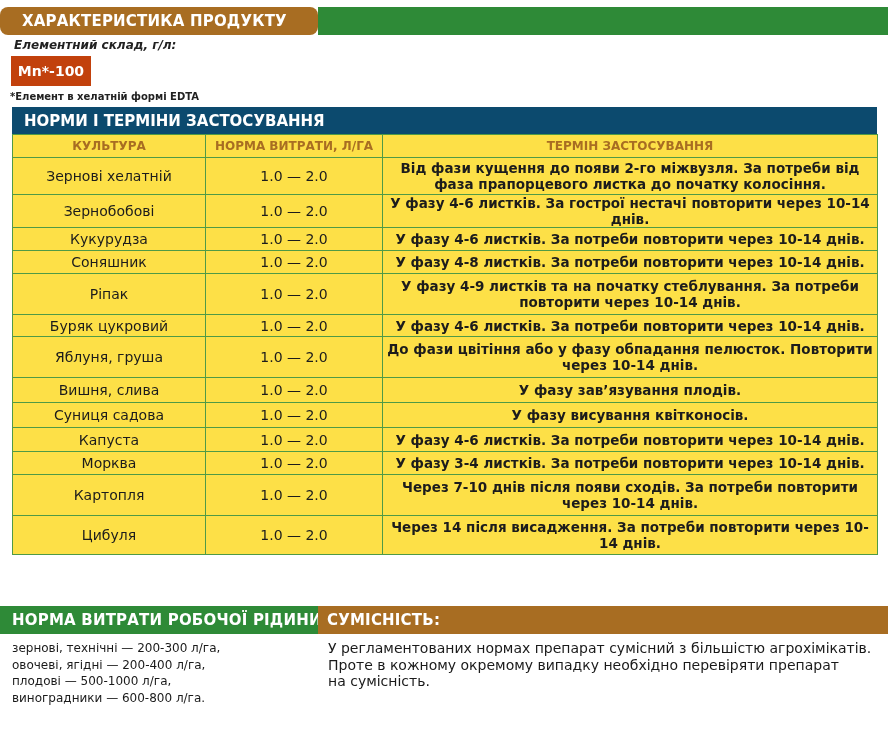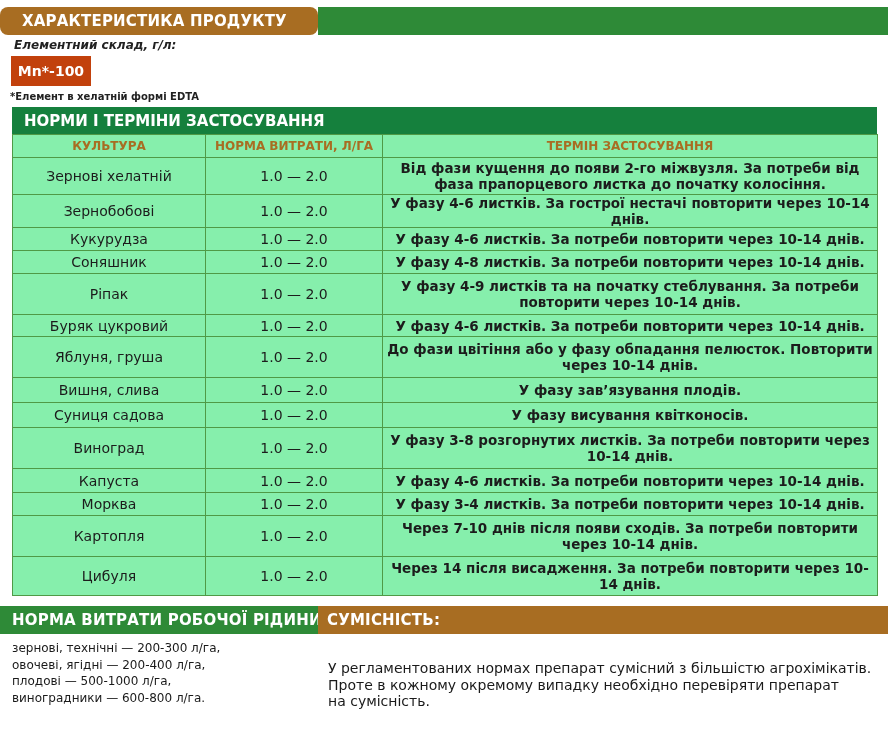--- a/index.html
+++ b/index.html
@@ -7,34 +7,34 @@
          font-family: "DejaVu Sans", "Liberation Sans", sans-serif; color: #1a1a1a; }
   .bar { position: absolute; height: 28px; }
   .bar-brown { background: #a86d22; }
   .bar-green { background: #2e8a37; }
   .bar-label { position: absolute; left: 22px; top: 0; line-height: 28px; color: #ffffff;
                font-weight: bold; font-size: 15px; letter-spacing: 0.2px; white-space: nowrap; }
   .subtitle { position: absolute; left: 14px; top: 38px; font-size: 12px; font-style: italic; font-weight: bold; color: #222; }
   .chip { position: absolute; left: 11px; top: 56px; width: 80px; height: 30px; background: #c2410c; color: #fff;
           font-weight: bold; font-size: 14px; line-height: 30px; text-align: center; }
   .footnote { position: absolute; left: 10px; top: 91px; font-size: 10px; font-weight: bold; color: #222; }
-  .section-head { position: absolute; left: 12px; top: 107px; width: 865px; height: 27px; background: #15803d; }
+  .section-head { position: absolute; left: 12px; top: 107px; width: 865px; height: 27px; background: #0c4a6e; }
   .section-head span { position: absolute; left: 12px; top: 0; line-height: 28px; color: #fff; font-weight: bold; font-size: 15px; }
   table.norms { position: absolute; left: 12px; top: 134px; width: 865px; border-collapse: collapse;
-                background: #86efac; table-layout: fixed; }
+                background: #fde047; table-layout: fixed; }
   table.norms th, table.norms td { border: 1px solid #4f9a46; text-align: center; vertical-align: middle;
                                    padding: 0 4px; }
   table.norms th { color: #a86d22; font-weight: bold; font-size: 12px; height: 22px; }
   table.norms td { font-size: 13.5px; font-weight: bold; color: #1c1c1c; line-height: 16px; }
   table.norms td.crop { font-weight: normal; font-size: 14px; }
   table.norms td.rate { font-weight: normal; font-size: 14px; }
   table.norms td.term { font-size: 13.5px; font-weight: bold; }
   .bottom-bar { position: absolute; top: 606px; height: 28px; }
   .liquid-text { position: absolute; left: 12px; top: 640px; font-size: 12px; line-height: 16.5px; color: #1a1a1a; }
-  .compat-text { position: absolute; left: 328px; top: 640px; width: 555px; font-size: 14px; line-height: 16.5px; color: #1a1a1a; margin-top: 20px; }
+  .compat-text { position: absolute; left: 328px; top: 640px; width: 555px; font-size: 14px; line-height: 16.5px; color: #1a1a1a; }
 </style>
 </head>
 <body>
 
 <div class="bar bar-brown" style="left:0; top:7px; width:318px;border-radius:8px;">
   <span class="bar-label">ХАРАКТЕРИСТИКА ПРОДУКТУ</span>
 </div>
 <div class="bar bar-green" style="left:318px; top:7px; width:570px;"></div>
 
 <div class="subtitle">Елементний склад, г/л:</div>
@@ -97,25 +97,20 @@
     <tr style="height:25px">
       <td class="crop">Вишня, слива</td>
       <td class="rate">1.0 — 2.0</td>
       <td class="term">У фазу зав’язування плодів.</td>
     </tr>
     <tr style="height:25px">
       <td class="crop">Суниця садова</td>
       <td class="rate">1.0 — 2.0</td>
       <td class="term">У фазу висування квітконосів.</td>
     </tr>
-    <tr style="height:41px">
-      <td class="crop">Виноград</td>
-      <td class="rate">1.0 — 2.0</td>
-      <td class="term">У фазу 3-8 розгорнутих листків. За потреби повторити через 10-14 днів.</td>
-    </tr>
     <tr style="height:24px">
       <td class="crop">Капуста</td>
       <td class="rate">1.0 — 2.0</td>
       <td class="term">У фазу 4-6 листків. За потреби повторити через 10-14 днів.</td>
     </tr>
     <tr style="height:23px">
       <td class="crop">Морква</td>
       <td class="rate">1.0 — 2.0</td>
       <td class="term">У фазу 3-4 листків. За потреби повторити через 10-14 днів.</td>
     </tr>

